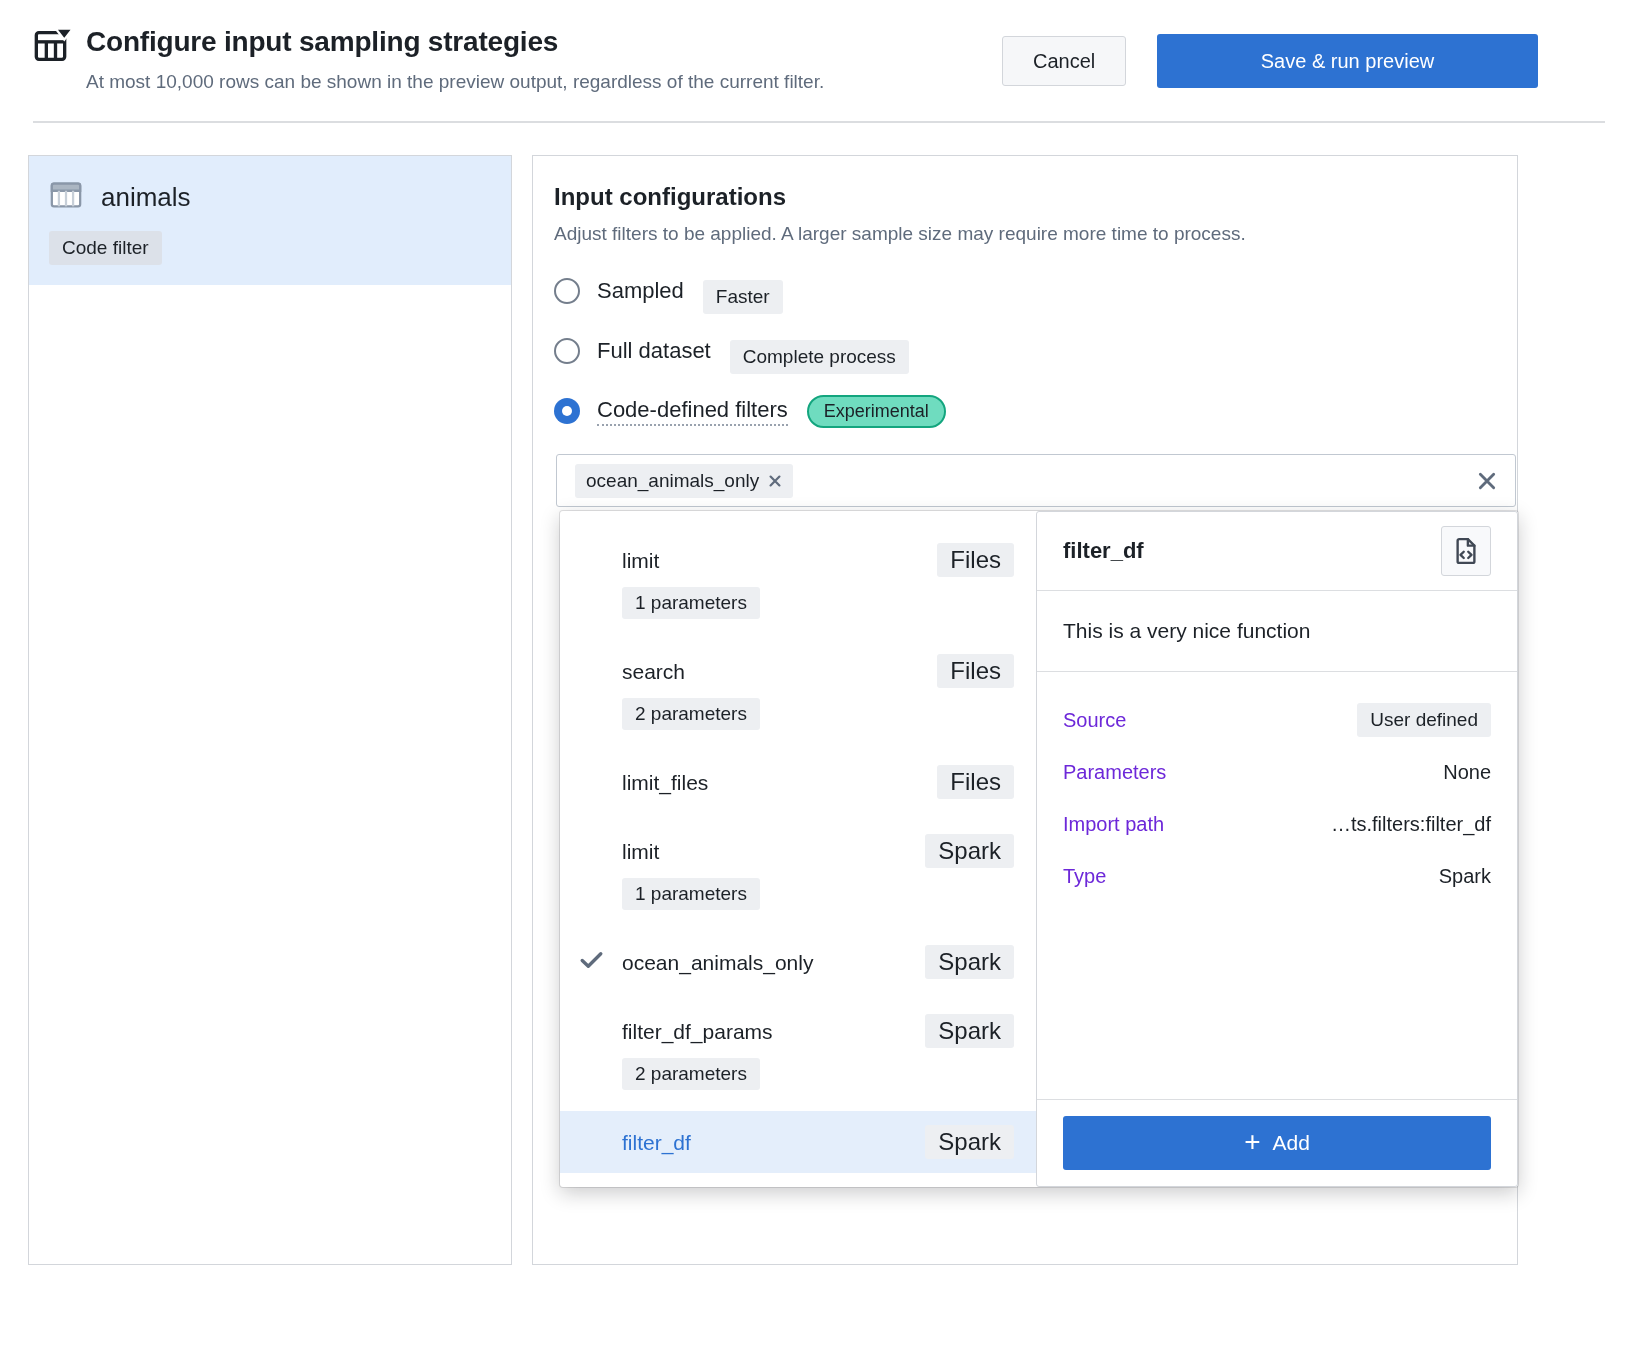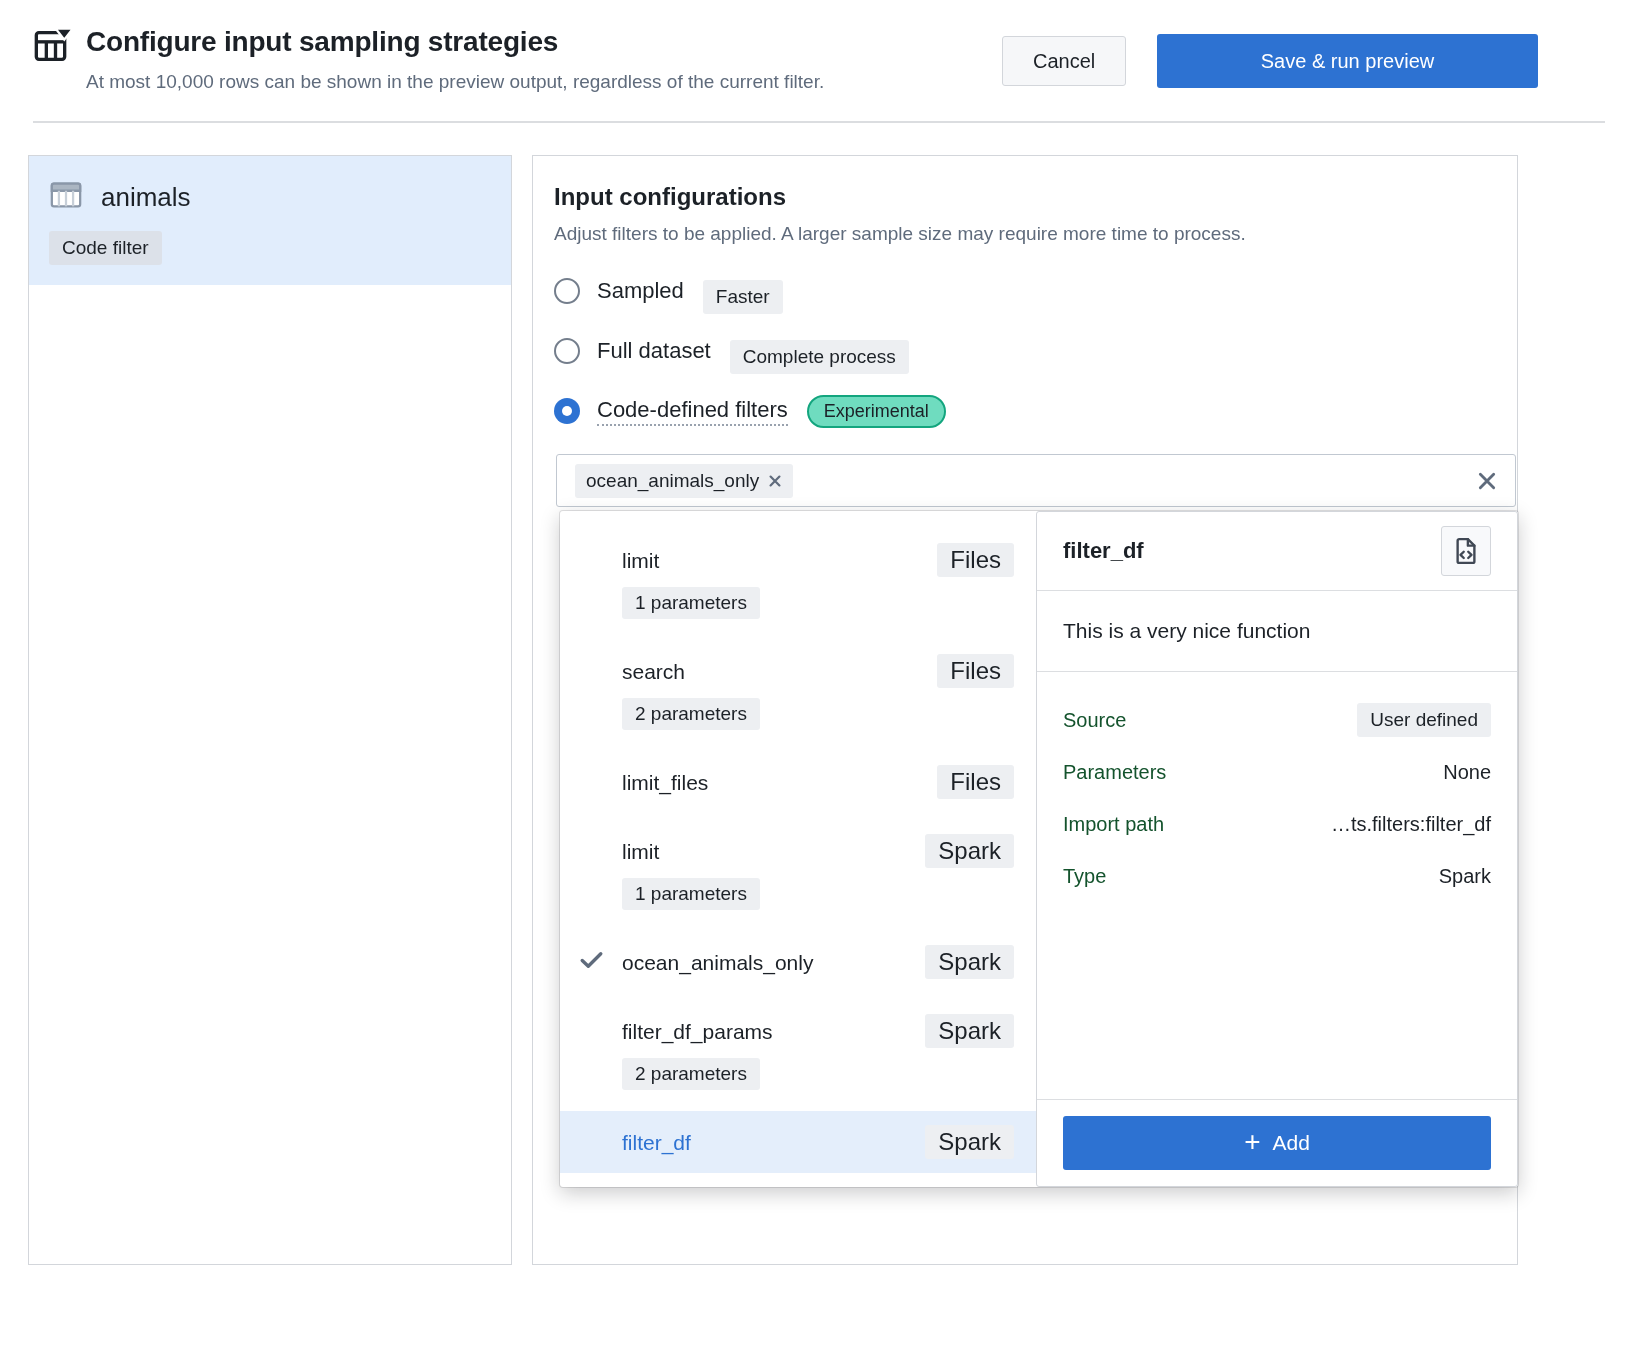--- a/index.html
+++ b/index.html
@@ -73,21 +73,21 @@
   
   .detail-card { flex:1; border:1px solid #D3D6DB; border-radius:3px; display:flex; flex-direction:column; background:#fff; }
   .card-header { display:flex; align-items:center; justify-content:space-between; padding:14px 26px;
     border-bottom:1px solid #DCDEE1; }
   .card-title { font-size:22px; font-weight:700; }
   .icon-button { width:50px; height:50px; border:1px solid #D3D6DB; border-radius:3px; background:#F8F9FB;
     display:flex; align-items:center; justify-content:center; cursor:pointer; }
   .card-desc { padding:28px 26px; font-size:21px; border-bottom:1px solid #DCDEE1; }
   .card-props { padding:30px 26px; flex:1; }
   .prop-row { display:flex; align-items:center; justify-content:space-between; height:36px; margin-bottom:16px; }
-  .prop-label { font-size:20px; color:#14532d; }
+  .prop-label { font-size:20px; color:#6d28d9; }
   .prop-value { font-size:20px; }
   .prop-badge { background:#EDEFF2; border-radius:3px; padding:6px 13px; font-size:19px; }
   .card-footer { border-top:1px solid #DCDEE1; padding:16px 26px; }
   .add-button { width:100%; height:54px; background:#2D72D2; border:none; border-radius:3px; color:#fff;
     font-size:21px; font-family:inherit; display:flex; align-items:center; justify-content:center; gap:12px; cursor:pointer; }
   .add-plus { font-size:28px; font-weight:400; line-height:1; position:relative; top:-1px; }
 </style>
 </head>
 <body>
 

